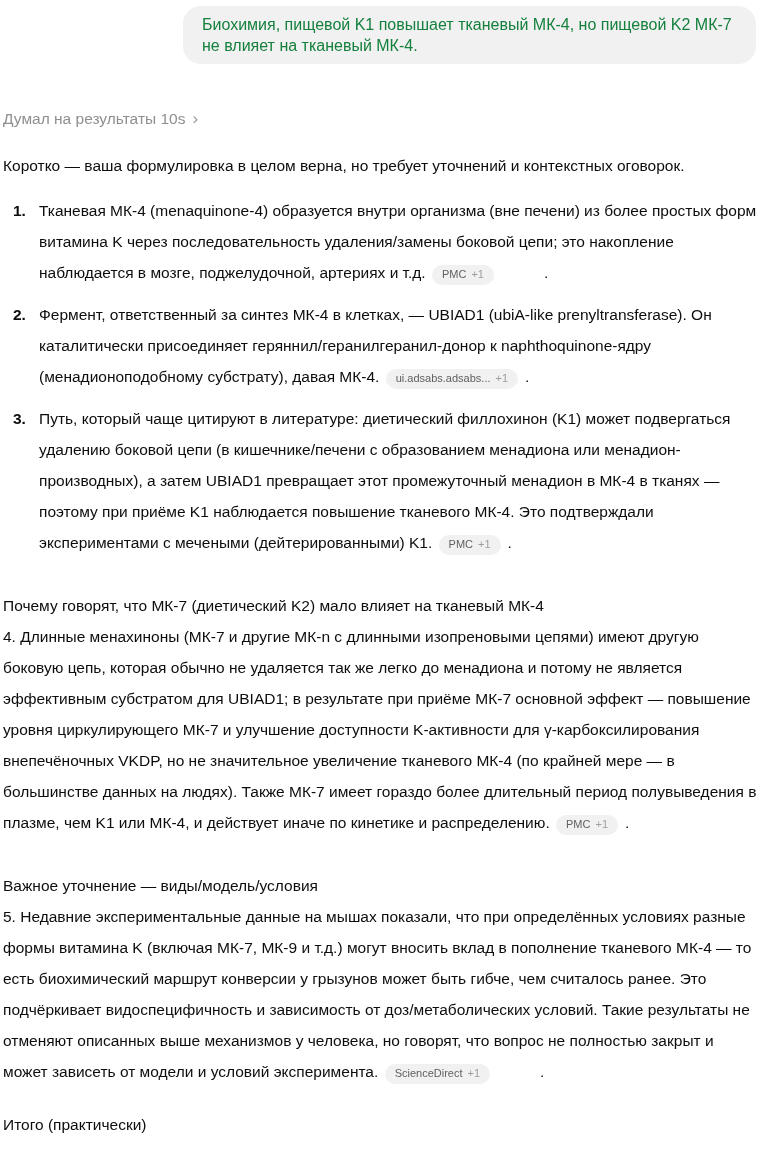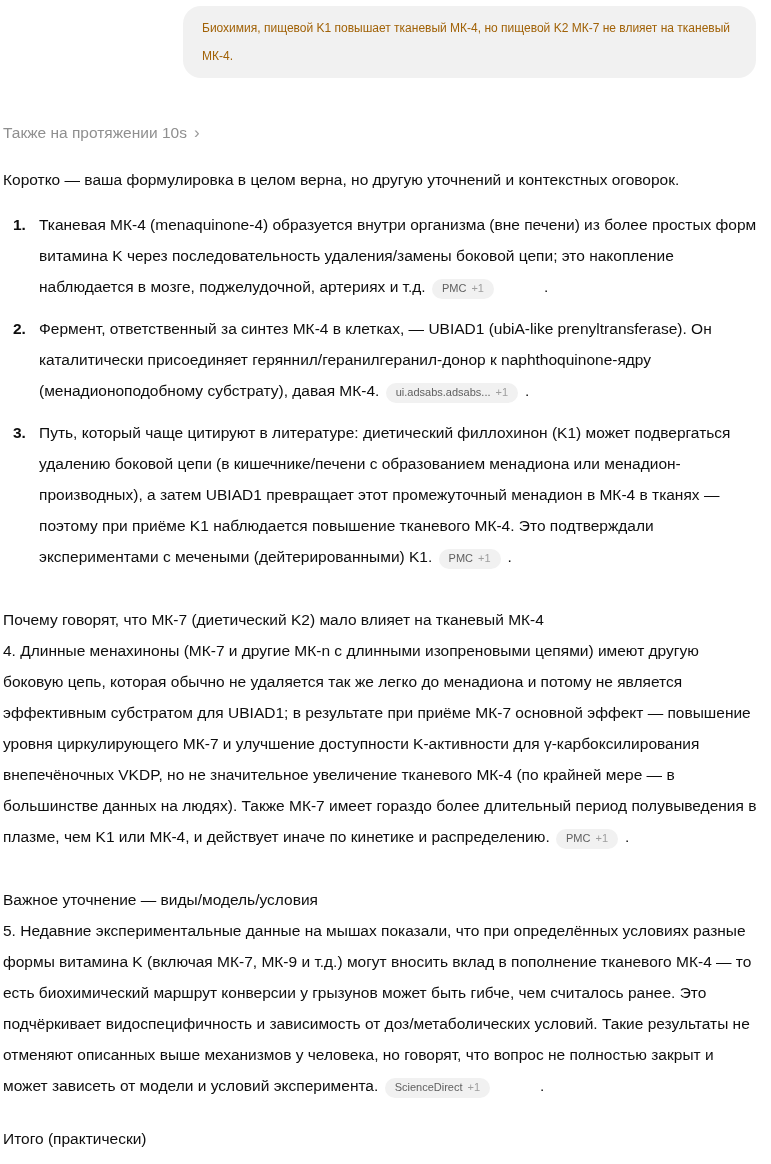--- a/index.html
+++ b/index.html
@@ -24,23 +24,23 @@
   .user-row {
     display: flex;
     justify-content: flex-end;
     padding: 6px 5px 0 0;
   }
   .bubble {
     max-width: 535px;
     background: #f1f1f1;
     border-radius: 18px;
     padding: 8px 19px;
-    font-size: 12px;
-    line-height: 28px;
-    color: #a16207;
+    font-size: 16px;
+    line-height: 21px;
+    color: #15803d;
   }
   
   .thinking {
     margin: 46px 0 0 0;
     font-size: 15.5px;
     color: #8f8f8f;
     cursor: pointer;
     display: inline-flex;
     align-items: center;
     gap: 7px;
@@ -103,25 +103,25 @@
 </head>
 <body>
 
 <div class="page">
 
   <div class="user-row">
     <div class="bubble">Биохимия, пищевой K1 повышает тканевый МК-4, но пищевой K2 МК-7 не влияет на тканевый МК-4.</div>
   </div>
 
   <div class="thinking">
-    <span>Также на протяжении 10s</span>
+    <span>Думал на результаты 10s</span>
     <span class="chev">›</span>
   </div>
 
-  <p class="para">Коротко — ваша формулировка в целом верна, но другую уточнений и контекстных оговорок.</p>
+  <p class="para">Коротко — ваша формулировка в целом верна, но требует уточнений и контекстных оговорок.</p>
 
 
   <div class="olist">
 
     <div class="olist-item">
       <span class="marker">1.</span>
       <span class="item-text"><span>Тканевая МК-4 (menaquinone-4) образуется внутри организма (вне печени) из более простых форм витамина K через последовательность удаления/замены боковой цепи; это накопление наблюдается в мозге, поджелудочной, артериях и т.д.</span>
         <span class="cite"><span>PMC</span><span class="plus">+1</span></span><span class="gap-wide"></span><span>.</span>
       </span>
     </div>

